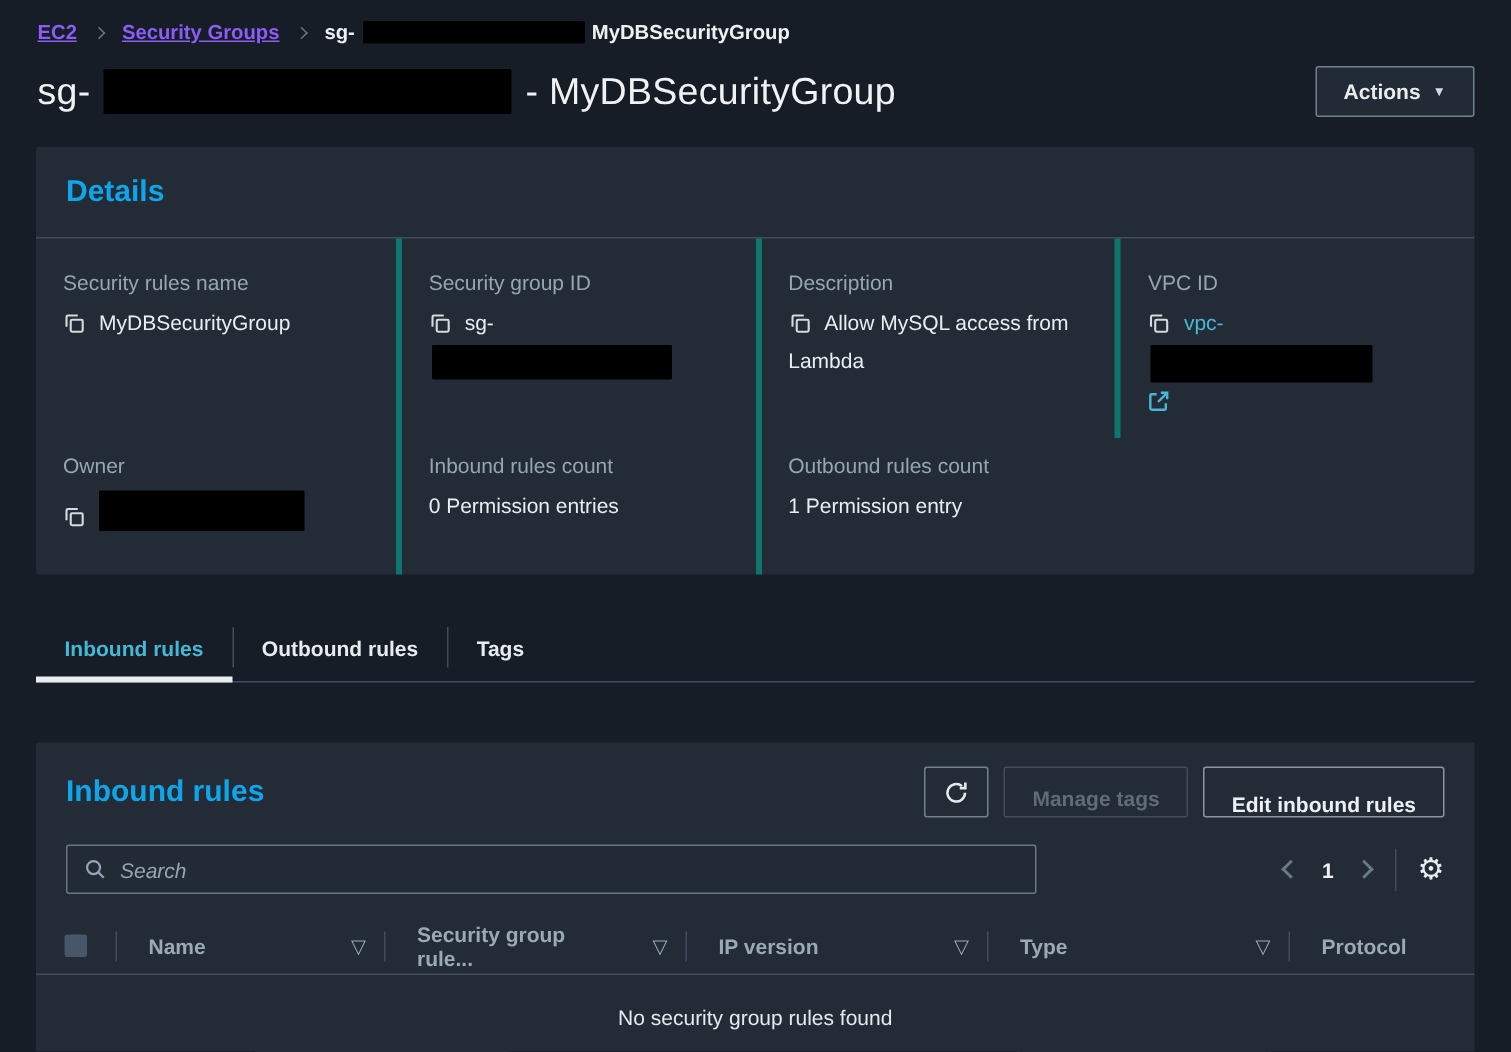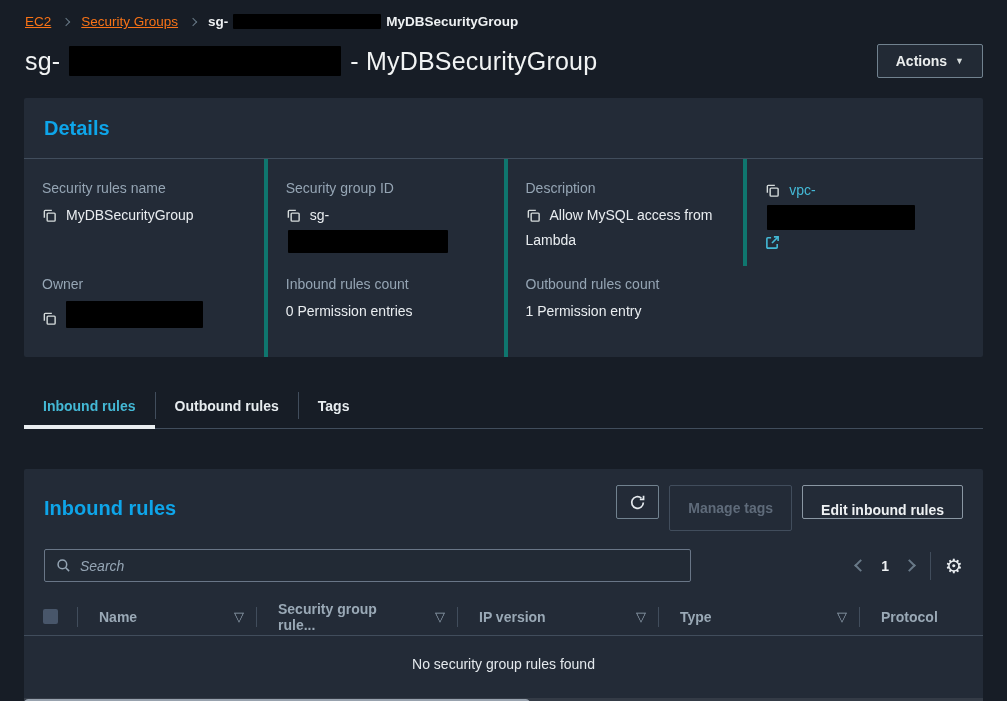--- a/index.html
+++ b/index.html
@@ -7,21 +7,21 @@
   body {
     background: #171d26;
     font-family: "Liberation Sans", "DejaVu Sans", sans-serif;
     color: #d5dbdb;
     overflow: hidden;
   }
   .redact { background: #000; display: inline-block; border-radius: 1px; }
 
   
   .breadcrumb { display: flex; align-items: center; gap: 12px; padding: 14px 25px 11px; font-size: 13.5px; }
-  .crumb-link { color: #f97316; text-decoration: underline; cursor: pointer; font-weight: 400; }
+  .crumb-link { color: #8b5cf6; text-decoration: underline; cursor: pointer; font-weight: 700; }
   .crumb-sep { width: 6px; height: 6px; border-top: 1.6px solid #687987; border-right: 1.6px solid #687987; transform: rotate(45deg); display: inline-block; }
   .crumb-current { color: #eef1f3; font-weight: 700; display: flex; align-items: center; gap: 5px; }
   .crumb-redact { width: 148px; height: 15px; }
 
   
   .title-row { display: flex; justify-content: space-between; align-items: center; padding: 4px 24px 20px 25px; }
   .page-title { font-size: 25px; font-weight: 500; color: #f1f3f3; display: flex; align-items: center; gap: 9px; letter-spacing: .2px; }
   .title-redact { width: 272px; height: 30px; }
   .btn { display: inline-flex; align-items: center; justify-content: center; gap: 8px; height: 34px;
          background: #222a35; border: 1px solid #71828f; border-radius: 2px; color: #eaeded;
@@ -51,21 +51,21 @@
   .tab.active { color: #44b9d6; }
   .tab.active::after { content: ""; position: absolute; left: 0; right: 0; bottom: -1px; height: 4px; background: #e9edf0; }
   .tab-sep { width: 1px; background: #414d5c; margin: 9px 0; }
 
   
   .rules-panel { margin-top: 40px; }
   .rules-header { display: flex; align-items: center; padding: 16px 20px 12px; }
   .header-actions { margin-left: auto; display: flex; gap: 10px; }
   .icon-btn { width: 43px; height: 34px; display: flex; align-items: center; justify-content: center;
               background: transparent; border: 1px solid #71828f; border-radius: 2px; color: #e4e9ed; cursor: pointer; }
-  .btn-disabled { height: 46px; padding: 12px 18px; background: transparent; border: 1px solid #414d5c;
+  .btn-disabled { height: 34px; padding: 12px 18px; background: transparent; border: 1px solid #414d5c;
                   border-radius: 2px; color: #5f6b7a; font-weight: 700; font-size: 14px; font-family: inherit; }
   .btn-secondary { height: 34px; padding: 16px 18px; background: transparent; border: 1px solid #8a97a3;
                    border-radius: 2px; color: #eef1f3; font-weight: 700; font-size: 14px; font-family: inherit; cursor: pointer; }
 
   .search-row { display: flex; align-items: center; padding: 6px 20px 16px; gap: 34px; }
   .search-box { width: 647px; height: 33px; border: 1px solid #697687; border-radius: 2px;
                 display: flex; align-items: center; gap: 9px; padding: 0 11px; background: #222a35; }
   .search-box svg { color: #95a5b4; flex: none; }
   .search-box input { flex: 1; background: transparent; border: none; outline: none; color: #d5dbdb;
                       font-size: 14px; font-family: inherit; }
@@ -152,20 +152,21 @@
       <div class="dlabel">Description</div>
       <div class="dvalue">
         <span class="copy-icon"><svg width="15" height="15" viewBox="0 0 16 16" fill="none" stroke="currentColor" stroke-width="1.5">
               <rect x="5.5" y="5.5" width="8.5" height="8.5" rx="1"></rect>
               <path d="M10.5 2.5h-7a1 1 0 0 0-1 1v7"></path>
             </svg></span><span>Allow MySQL access from Lambda</span>
       </div>
     </div>
 
     <div class="dcell bl">
+      <div class="dlabel">VPC ID</div>
       <div class="dvalue">
         <span class="copy-icon"><svg width="15" height="15" viewBox="0 0 16 16" fill="none" stroke="currentColor" stroke-width="1.5">
               <rect x="5.5" y="5.5" width="8.5" height="8.5" rx="1"></rect>
               <path d="M10.5 2.5h-7a1 1 0 0 0-1 1v7"></path>
             </svg></span><a class="link-teal">vpc-</a><span class="redact val-redact" style="width:148px;height:25px;margin-left:2px;"></span>
       </div>
       <div class="ext-row"><svg width="15" height="15" viewBox="0 0 16 16" fill="none" stroke="currentColor" stroke-width="1.7">
             <path d="M13 9.5V13a1 1 0 0 1-1 1H3a1 1 0 0 1-1-1V4a1 1 0 0 1 1-1h3.5"></path>
             <path d="M9.5 2H14v4.5"></path>
             <path d="M14 2 7.5 8.5"></path>

